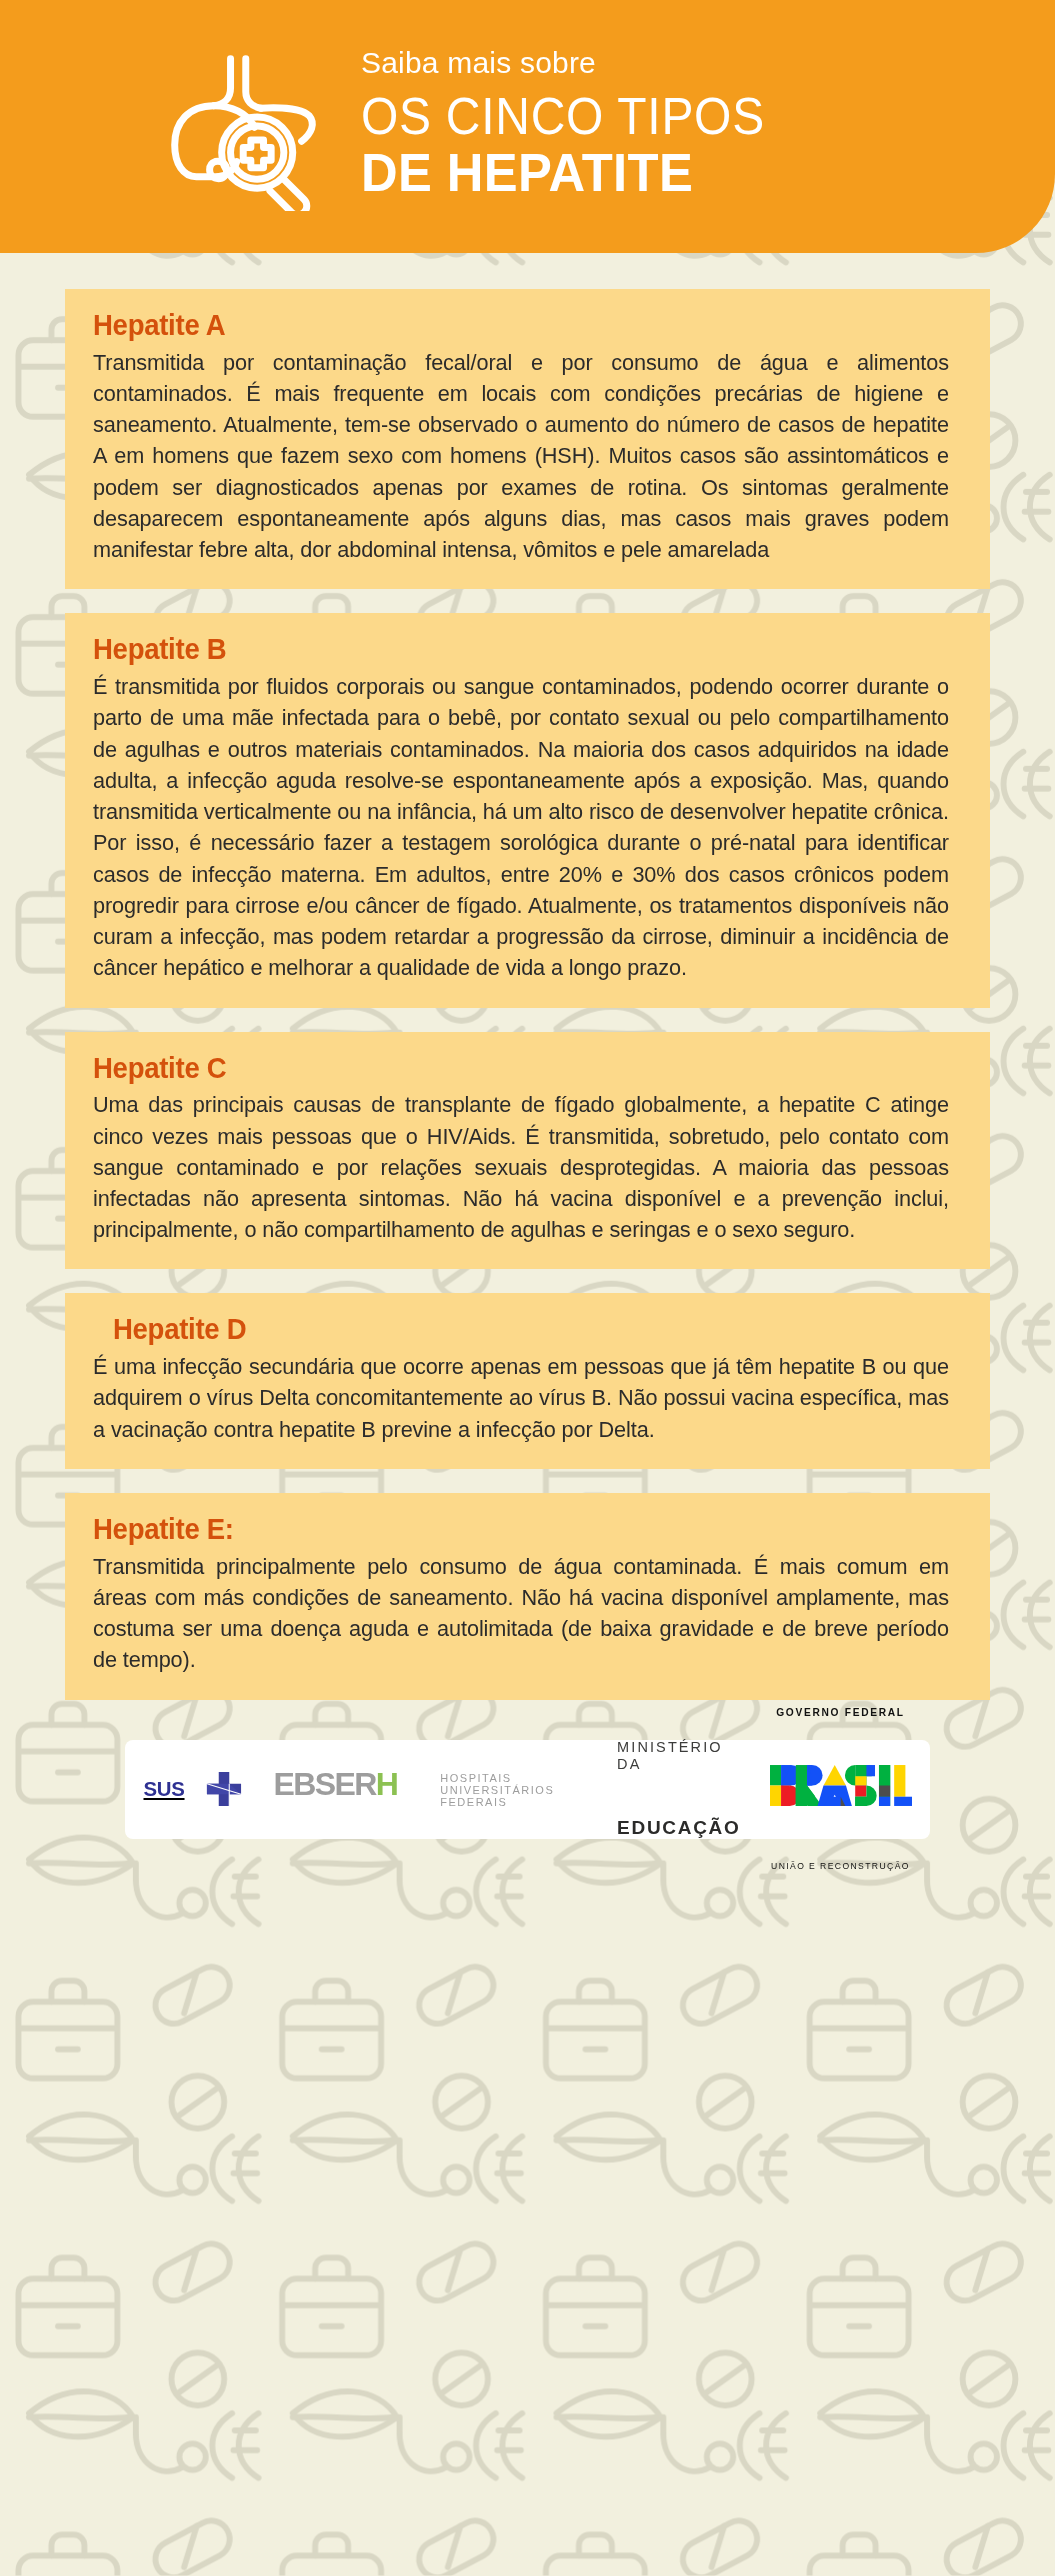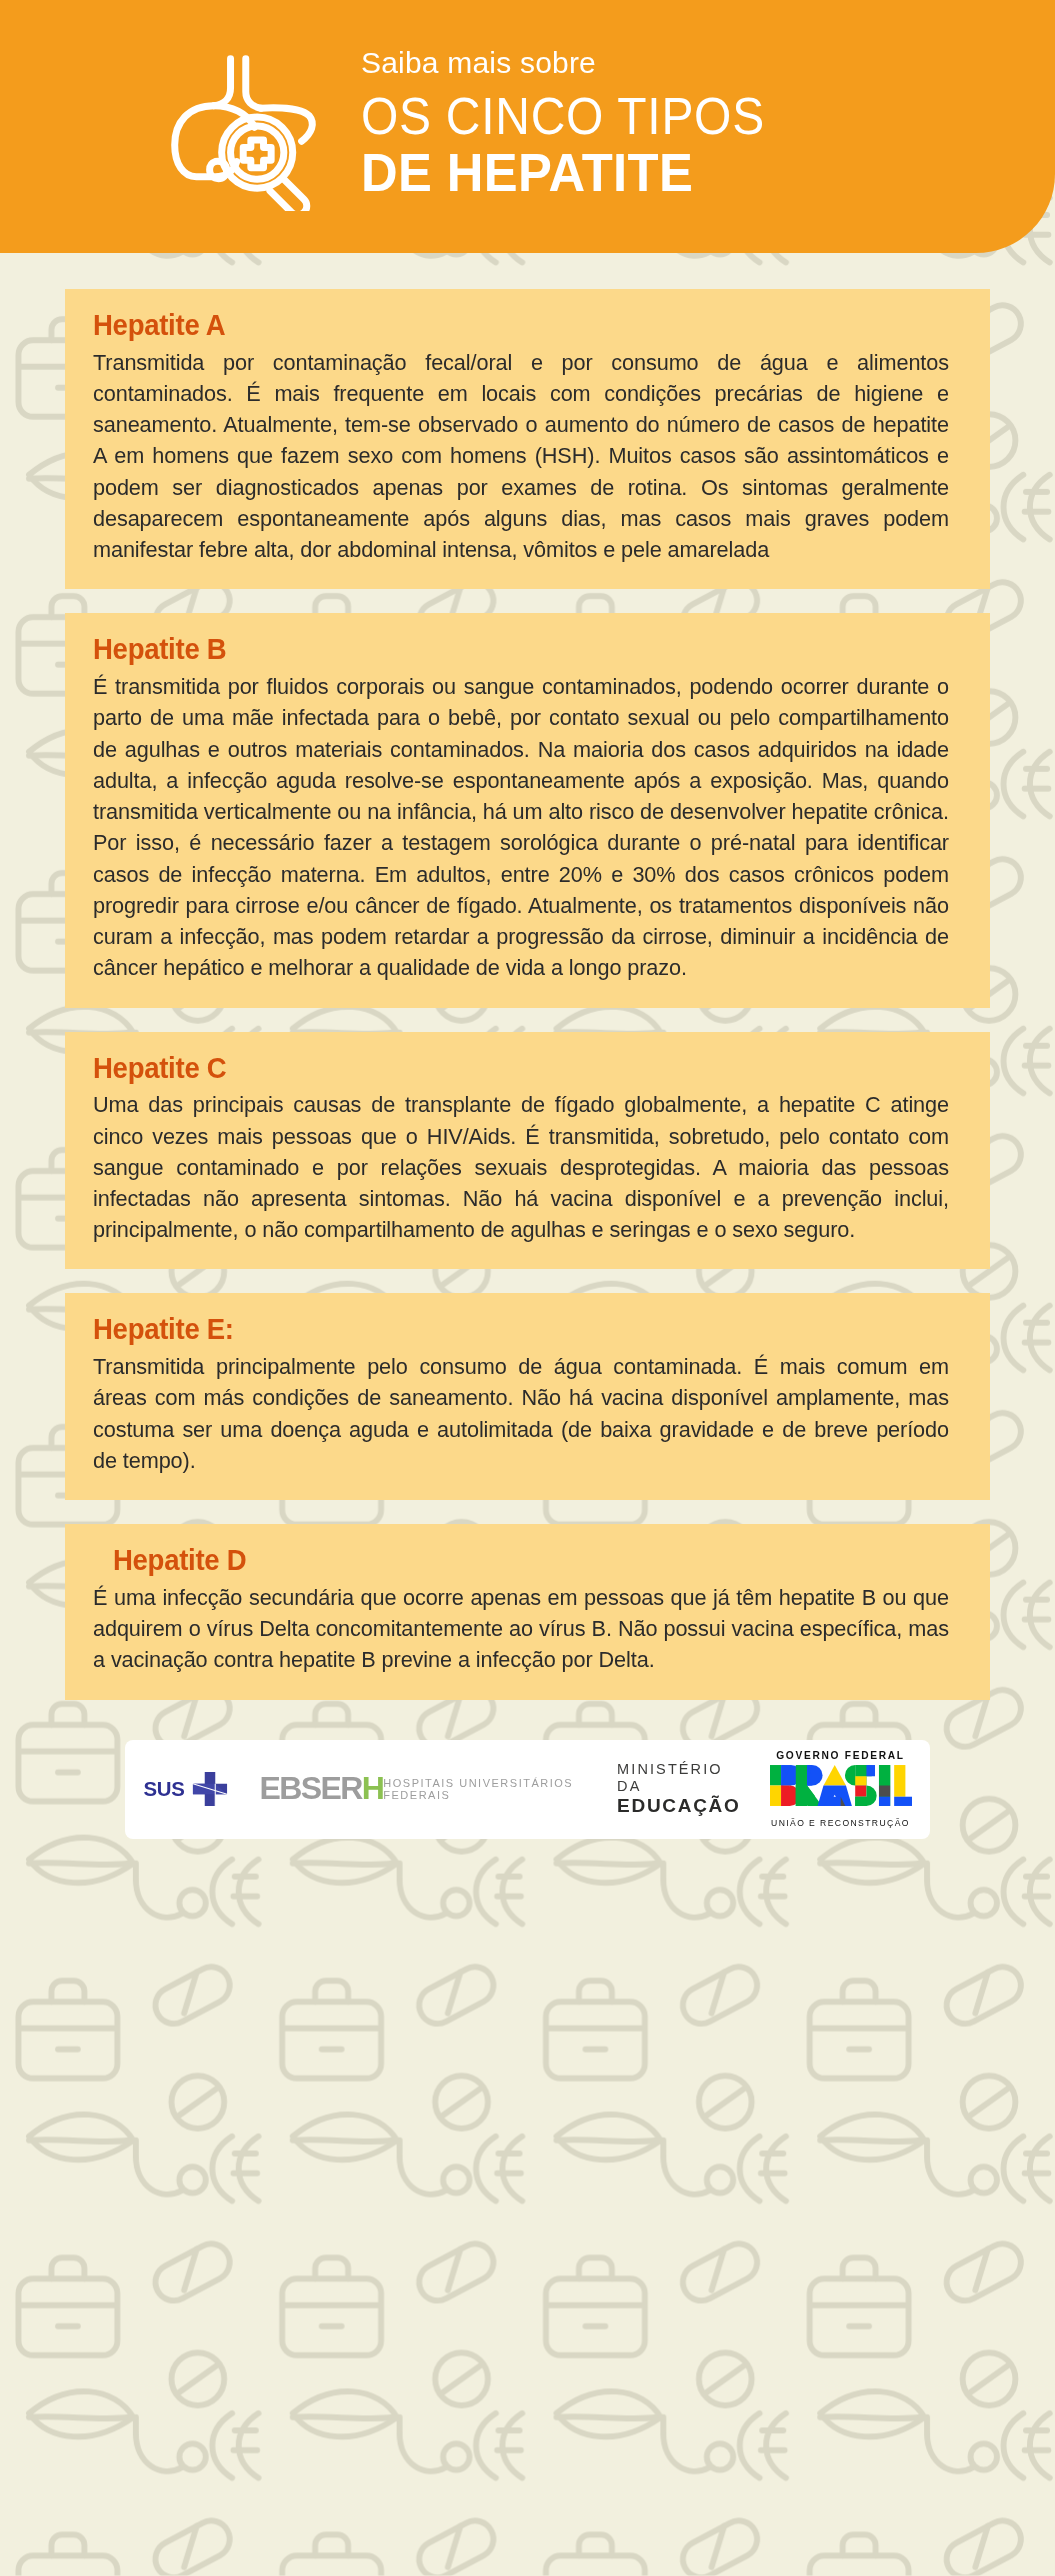--- a/index.html
+++ b/index.html
@@ -129,24 +129,24 @@
     background:#ffffff;
     border-radius:8px;
     height:99px;
     display:flex;
     align-items:center;
     justify-content:center;
     gap:29px;
     padding:0 18.5px;
   }
 
-  .logo { display:flex; align-items:center; }
-
-  
-  .logo-sus { gap:4px; }
+  .logo { display:flex; align-items:center;gap:43px; }
+
+  
+  .logo-sus { gap:18px;text-decoration:underline; }
   .sus-word {
     color:#2e3192;
     font-size:20.4px;
     font-weight:700;
     letter-spacing:-0.3px;
     line-height:1;
   }
 
   
   .logo-ebserh { flex-direction:row; align-items:flex-start; }
@@ -279,28 +279,28 @@
     <section class="card">
       <h2 class="card-title">Hepatite B</h2>
       <p class="card-body">É transmitida por fluidos corporais ou sangue contaminados, podendo ocorrer durante o parto de uma mãe infectada para o bebê, por contato sexual ou pelo compartilhamento de agulhas e outros materiais contaminados. Na maioria dos casos adquiridos na idade adulta, a infecção aguda resolve-se espontaneamente após a exposição. Mas, quando transmitida verticalmente ou na infância, há um alto risco de desenvolver hepatite crônica. Por isso, é necessário fazer a testagem sorológica durante o pré-natal para identificar casos de infecção materna. Em adultos, entre 20% e 30% dos casos crônicos podem progredir para cirrose e/ou câncer de fígado. Atualmente, os tratamentos disponíveis não curam a infecção, mas podem retardar a progressão da cirrose, diminuir a incidência de câncer hepático e melhorar a qualidade de vida a longo prazo.</p>
     </section>
 
     <section class="card">
       <h2 class="card-title">Hepatite C</h2>
       <p class="card-body">Uma das principais causas de transplante de fígado globalmente, a hepatite C atinge cinco vezes mais pessoas que o HIV/Aids. É transmitida, sobretudo, pelo contato com sangue contaminado e por relações sexuais desprotegidas. A maioria das pessoas infectadas não apresenta sintomas. Não há vacina disponível e a prevenção inclui, principalmente, o não compartilhamento de agulhas e seringas e o sexo seguro.</p>
     </section>
 
+    <section class="card indented">
+      <h2 class="card-title">Hepatite D</h2>
+      <p class="card-body">É uma infecção secundária que ocorre apenas em pessoas que já têm hepatite B ou que adquirem o vírus Delta concomitantemente ao vírus B. Não possui vacina específica, mas a vacinação contra hepatite B previne a infecção por Delta.</p>
+    </section>
+
     <section class="card">
       <h2 class="card-title">Hepatite E:</h2>
       <p class="card-body">Transmitida principalmente pelo consumo de água contaminada. É mais comum em áreas com más condições de saneamento. Não há vacina disponível amplamente, mas costuma ser uma doença aguda e autolimitada (de baixa gravidade e de breve período de tempo).</p>
-    </section>
-
-    <section class="card indented">
-      <h2 class="card-title">Hepatite D</h2>
-      <p class="card-body">É uma infecção secundária que ocorre apenas em pessoas que já têm hepatite B ou que adquirem o vírus Delta concomitantemente ao vírus B. Não possui vacina específica, mas a vacinação contra hepatite B previne a infecção por Delta.</p>
     </section>
 
   </main>
 
   <footer class="footer">
 
     <div class="logo logo-sus">
       <span class="sus-word">SUS</span>
       <svg width="42" height="42" viewBox="0 0 64 64" aria-hidden="true">
         <path d="M24 6 h16 v18 h18 v16 h-18 v18 h-16 v-18 h-18 v-16 h18 z" fill="#3b3f9c"></path>

